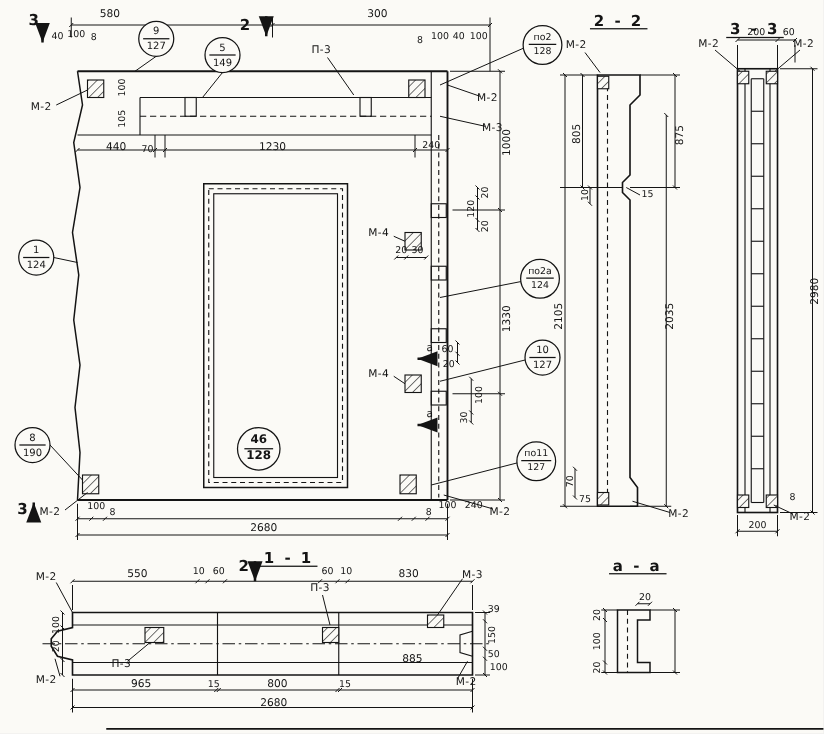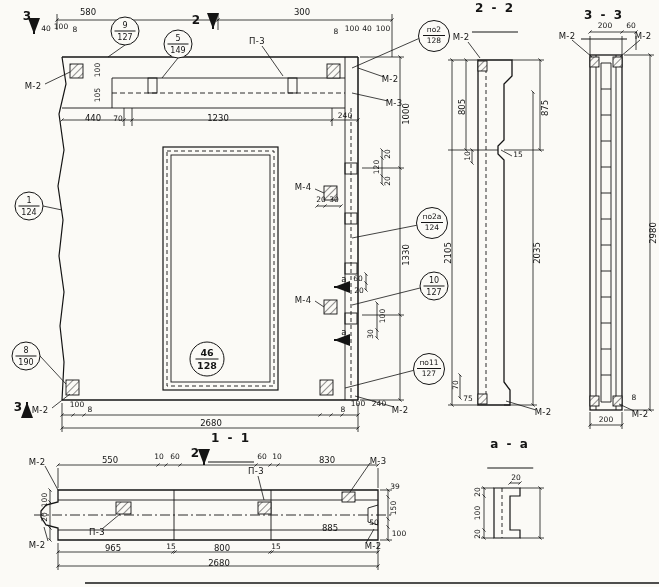--- a/index.html
+++ b/index.html
@@ -6,21 +6,21 @@
   #stage{position:relative;width:659px;height:587px;background:#fbfaf6;
          font-family:"DejaVu Sans",sans-serif;color:#141414;overflow:hidden;margin:0 auto;}
   #linework{position:absolute;left:0;top:0;}
   .lbl{position:absolute;font-size:8.5px;line-height:1;white-space:nowrap;
        transform:translate(-50%,-50%);color:#141414;}
   .sm{font-size:7.5px;}
   .rot{transform:translate(-50%,-50%) rotate(-90deg);}
   .mark{font-size:8.5px;letter-spacing:.3px;}
   .big{font-size:12px;font-weight:bold;}
   .ttl{font-size:12px;font-weight:bold;letter-spacing:2px;
-       border-bottom:1.4px solid #141414;padding:0 3px 18px;}
+       border-bottom:1.4px solid #141414;padding:0 3px 0;}
   .callout{position:absolute;border:1.2px solid #141414;border-radius:50%;
            width:27px;height:27px;background:#fbfaf6;display:flex;flex-direction:column;
            align-items:center;justify-content:center;transform:translate(-50%,-50%);
            font-size:8px;line-height:1.15;z-index:2;}
   .callout .c-top{border-bottom:1px solid #141414;padding:0 2px;min-width:60%;text-align:center;}
   .callout .c-bot{padding-top:1px;text-align:left;}
   .callout.wide{width:30px;height:30px;font-size:7.5px;}
   .callout.bigc{width:33px;height:33px;font-size:9.5px;font-weight:bold;}
 </style>
 </head>
@@ -350,21 +350,21 @@
 <span class="lbl sm" style="left:175px;top:457px">60</span>
 <span class="lbl sm" style="left:262px;top:457px">60</span>
 <span class="lbl sm" style="left:277px;top:457px">10</span>
 <span class="lbl" style="left:327px;top:460px">830</span>
 <span class="lbl mark" style="left:378px;top:461px">М-3</span>
 <span class="lbl mark" style="left:37px;top:462px">М-2</span>
 <span class="lbl mark" style="left:256px;top:471px">П-3</span>
 <span class="lbl mark" style="left:97px;top:532px">П-3</span>
 <span class="lbl sm" style="left:395px;top:487px">39</span>
 <span class="lbl sm rot" style="left:394px;top:508px">150</span>
-<span class="lbl sm" style="left:374px;top:523px">50</span>
+<span class="lbl sm" style="left:395px;top:523px">50</span>
 <span class="lbl sm" style="left:399px;top:534px">100</span>
 <span class="lbl sm rot" style="left:45px;top:500px">100</span>
 <span class="lbl sm rot" style="left:45px;top:517px">20</span>
 <span class="lbl mark" style="left:37px;top:545px">М-2</span>
 <span class="lbl mark" style="left:373px;top:546px">М-2</span>
 <span class="lbl" style="left:113px;top:548px">965</span>
 <span class="lbl sm" style="left:171px;top:547px">15</span>
 <span class="lbl" style="left:222px;top:548px">800</span>
 <span class="lbl sm" style="left:276px;top:547px">15</span>
 <span class="lbl" style="left:330px;top:528px">885</span>

